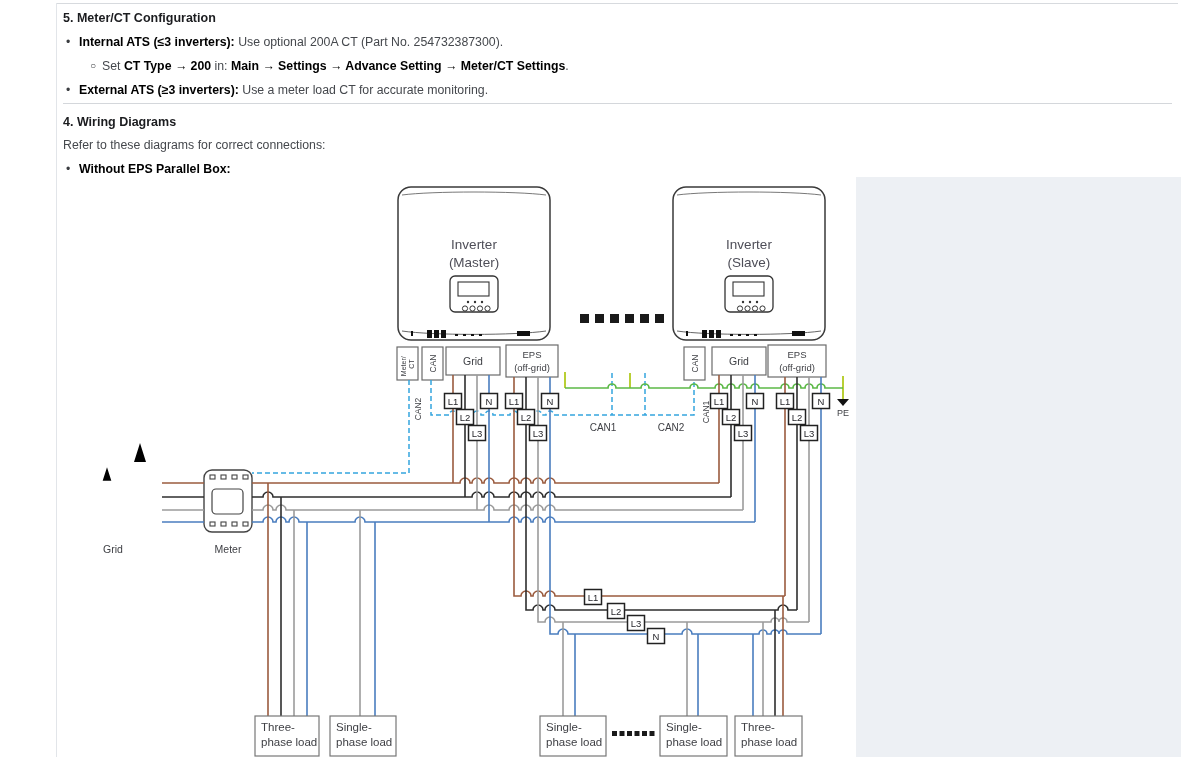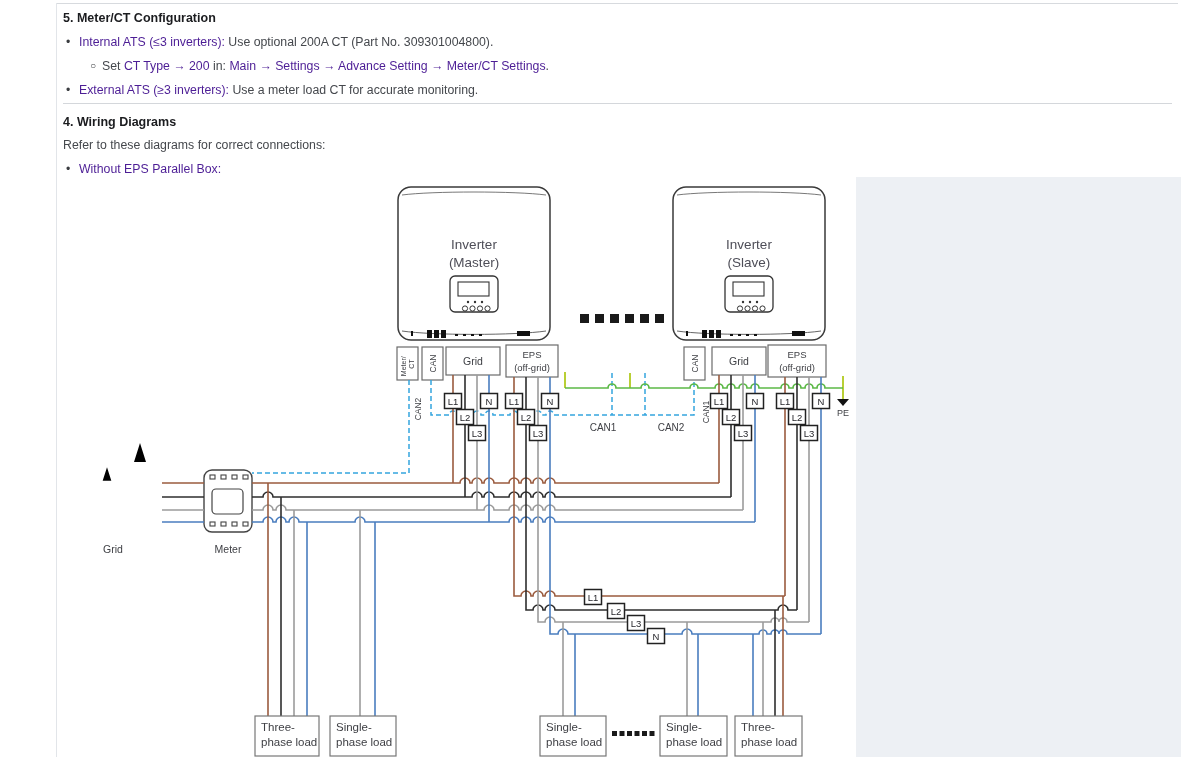--- a/index.html
+++ b/index.html
@@ -6,21 +6,21 @@
   html,body { width:1181px; height:757px; background:#ffffff; overflow:hidden;
               font-family:"Liberation Sans", sans-serif; }
   .abs { position:absolute; }
   .page { position:relative; width:955px; height:757px; }
 
   .border-top { left:56px; top:3px; width:1122px; height:0; border-top:1px solid #d7dade; }
   .border-left { left:56px; top:3px; width:0; height:754px; border-left:1px solid #e2e5e9; }
 
   .h-line { left:63px; font-size:12.5px; font-weight:700; color:#1b1c1f; white-space:nowrap; }
   .t-line { left:63px; font-size:12.3px; color:#45484d; white-space:nowrap; }
-  .t-line b, .h-b { font-weight:400; color:#4c1d95; }
+  .t-line b, .h-b { font-weight:700; color:#000000; }
   .marker { display:inline-block; width:13px; color:#3a3c40; }
   .divider { left:63px; width:1109px; height:0; border-top:1px solid #d4d7db; }
 
   .gray-panel { left:856px; top:177px; width:325px; height:580px; background:#edf0f4; }
 
   svg text { font-family:"Liberation Sans", sans-serif; }
   .inv-label { font-size:13.5px; fill:#4e4e58; }
   .port-label { font-size:10.5px; fill:#3f4045; }
   .port-label-sm { font-size:9.5px; fill:#3f4045; }
   .rot-label { font-size:8.5px; fill:#3f4045; }
@@ -35,21 +35,21 @@
 <body>
 
 <div class="page">
 
   <div class="abs border-top"></div>
   <div class="abs border-left"></div>
 
   <div class="abs h-line" style="top:11px;">5. Meter/CT Configuration</div>
 
   <div class="abs t-line" style="top:35px; left:66px;">
-    <span class="marker">•</span><b>Internal ATS (≤3 inverters):</b><span> Use optional 200A CT (Part No. 309301004800).</span>
+    <span class="marker">•</span><b>Internal ATS (≤3 inverters):</b><span> Use optional 200A CT (Part No. 254732387300).</span>
   </div>
 
   <div class="abs t-line" style="top:59px; left:90px;">
     <span class="marker" style="width:12px; font-size:10px; vertical-align:1px;">○</span><span>Set </span><b>CT Type → 200</b><span> in: </span><b>Main → Settings → Advance Setting → Meter/CT Settings</b><span>.</span>
   </div>
 
   <div class="abs t-line" style="top:83px; left:66px;">
     <span class="marker">•</span><b>External ATS (≥3 inverters):</b><span> Use a meter load CT for accurate monitoring.</span>
   </div>
 

